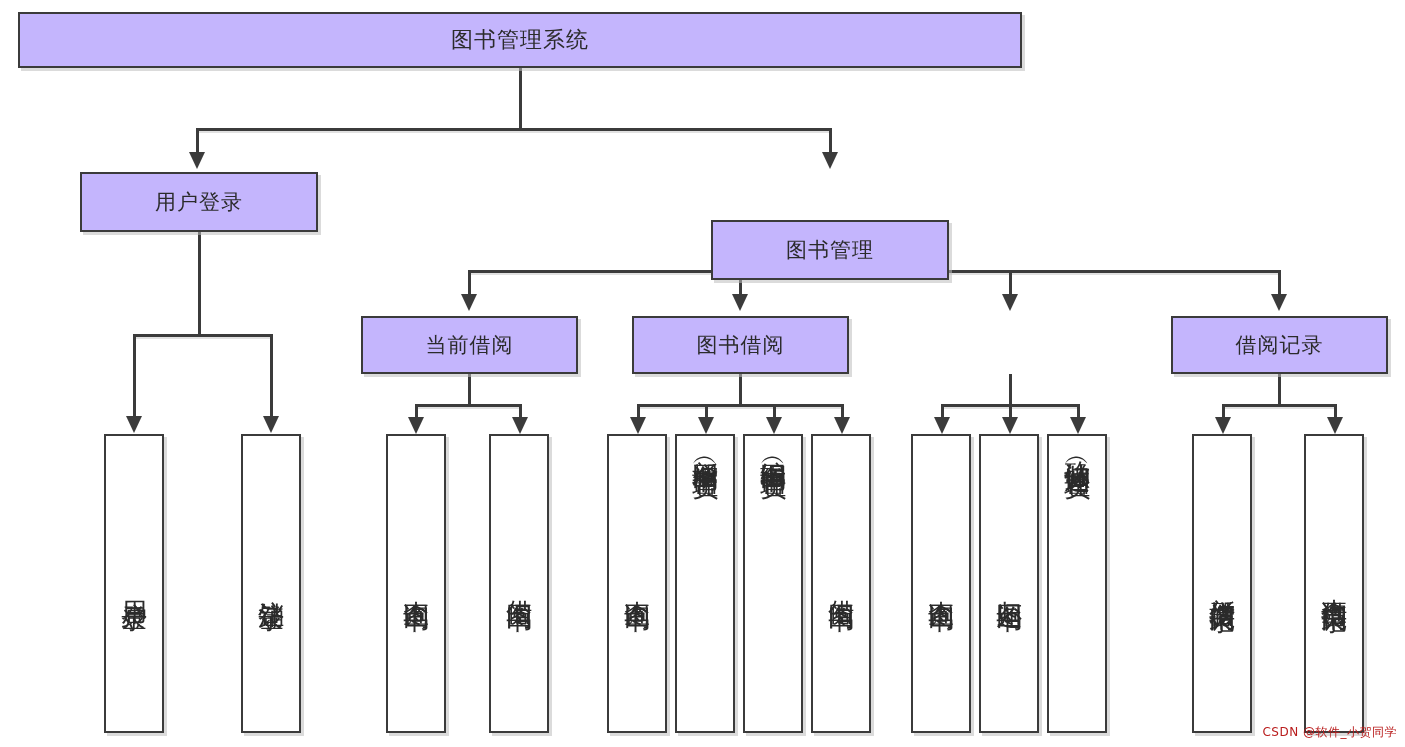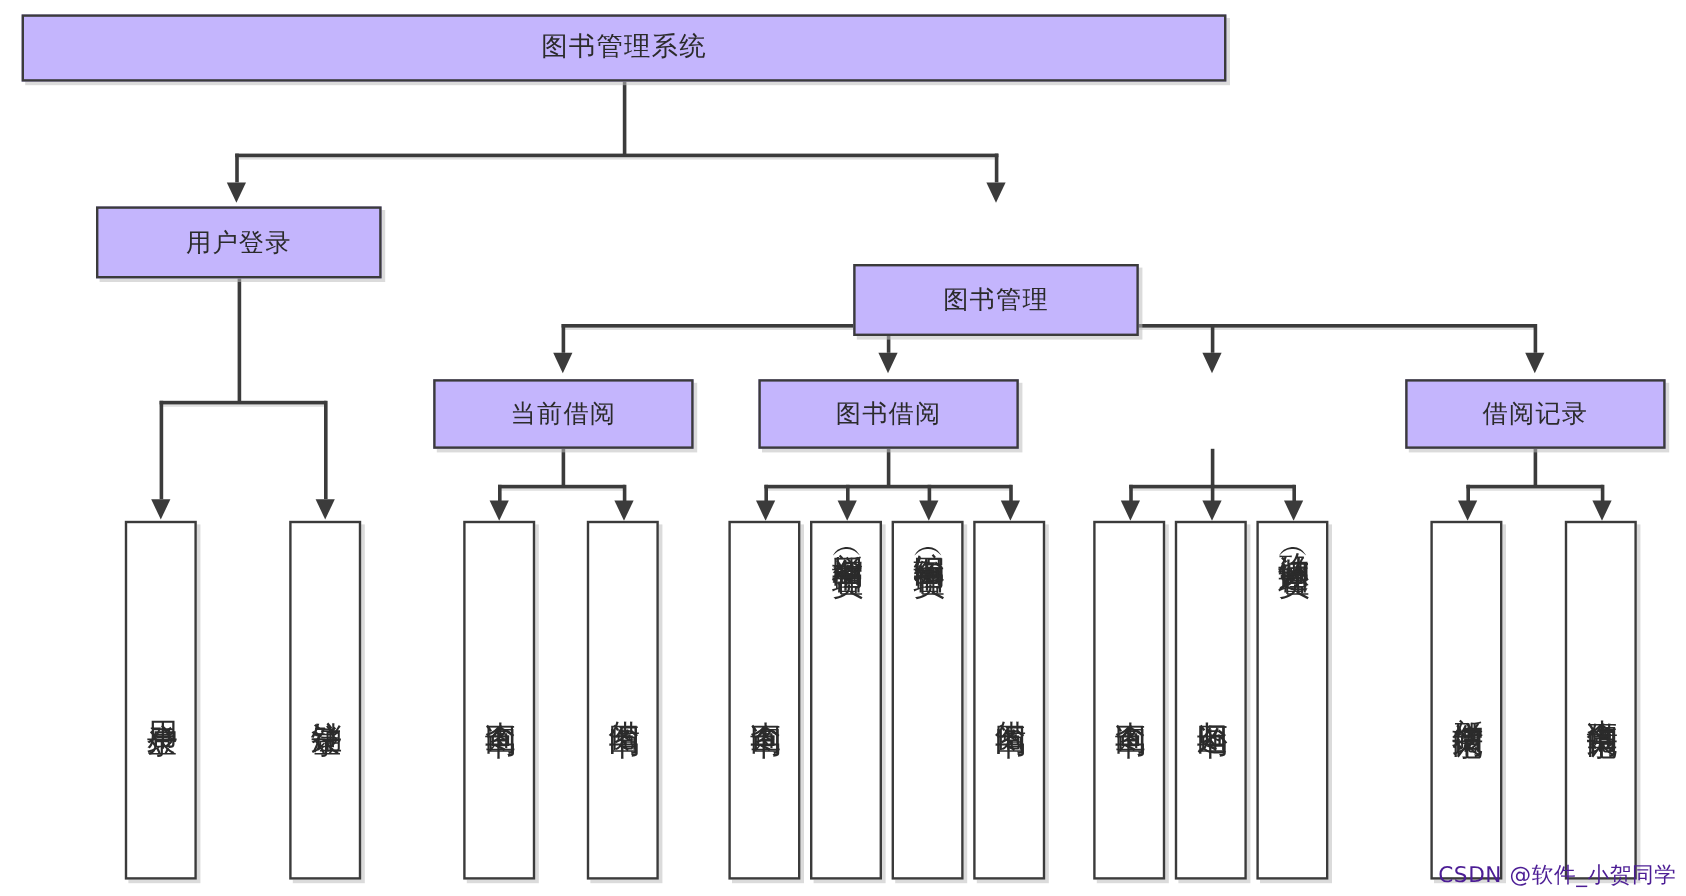--- a/index.html
+++ b/index.html
@@ -64,22 +64,22 @@
   .hline{position:absolute;height:2.5px;background:#3b3b3b;z-index:2;
          box-shadow:0 2px 0 0 rgba(195,195,195,0.5);}
   .arrow{position:absolute;width:0;height:0;
          border-left:8px solid transparent;
          border-right:8px solid transparent;
          border-top:17px solid #3b3b3b;z-index:3;}
 
   .watermark{
     position:absolute;
     right:8px;bottom:6px;
-    color:#4c1d95;
-    font-size:18px;
+    color:#b91c1c;
+    font-size:12px;
     letter-spacing:.5px;
     z-index:9;
     white-space:nowrap;
   }
 </style>
 </head>
 <body>
 
 <div id="diagram">
 

